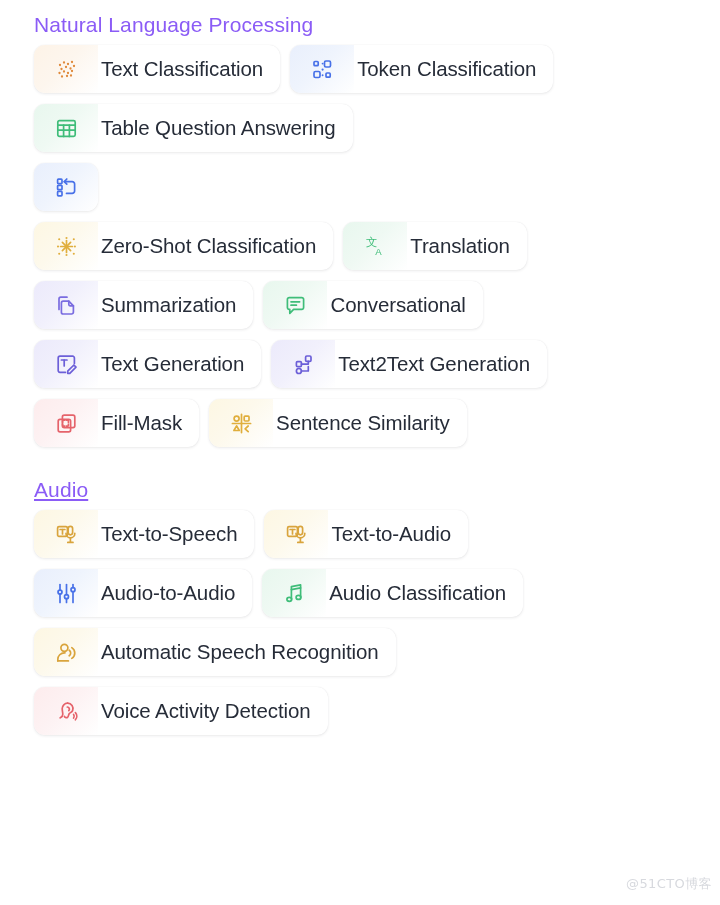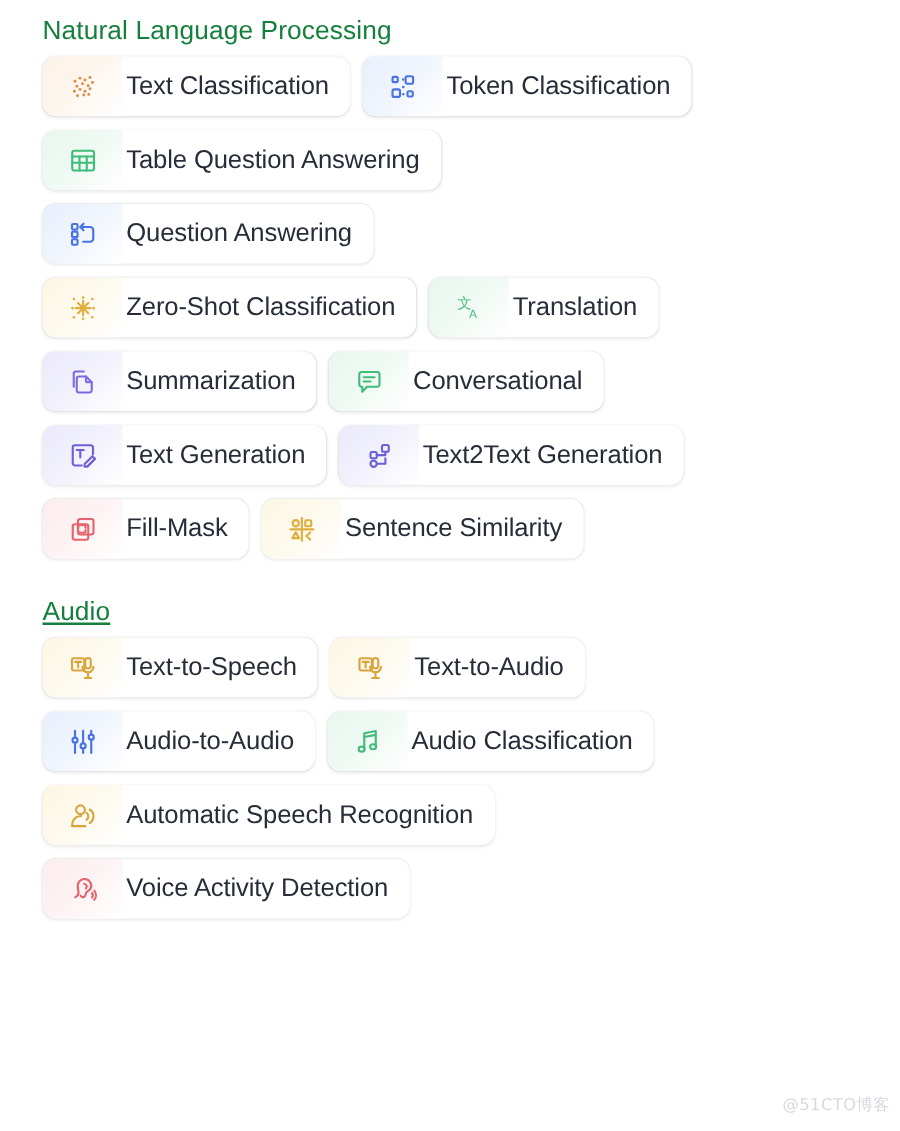--- a/index.html
+++ b/index.html
@@ -19,21 +19,21 @@
   .page {
     padding: 0 0 0 0;
     position: relative;
     width: 720px;
     height: 905px;
     box-sizing: border-box;
   }
 
   .section-title {
     font-size: 21px;
-    color: #15803d;
+    color: #8b5cf6;
     font-weight: 400;
     letter-spacing: 0.1px;
     padding-left: 34px;
   }
 
   #nlp-title { padding-top: 13px; }
   #audio-title { padding-top: 20px; text-decoration: underline; }
 
   .rows {
     padding-left: 34px;
@@ -165,21 +165,20 @@
           <div class="tag">
             <span class="tag-icon tint-blue">
               <svg viewBox="0 0 23 23">
                 <rect x="2.6" y="3.2" width="4.4" height="4.4" rx="0.8" stroke="#4871e8" fill="none" stroke-width="1.7" stroke-linecap="round" stroke-linejoin="round"></rect>
                 <rect x="2.6" y="9.3" width="4.4" height="4.4" rx="0.8" stroke="#4871e8" fill="none" stroke-width="1.7" stroke-linecap="round" stroke-linejoin="round"></rect>
                 <rect x="2.6" y="15.4" width="4.4" height="4.4" rx="0.8" stroke="#4871e8" fill="none" stroke-width="1.7" stroke-linecap="round" stroke-linejoin="round"></rect>
                 <path d="M11.8 8.2 L9.3 5.6 L11.8 3" stroke="#4871e8" fill="none" stroke-width="1.7" stroke-linecap="round" stroke-linejoin="round"></path>
                 <path d="M9.3 5.6 H17.2 a2.4 2.4 0 0 1 2.4 2.4 V15 a2.4 2.4 0 0 1 -2.4 2.4 H11.5" stroke="#4871e8" fill="none" stroke-width="1.7" stroke-linecap="round" stroke-linejoin="round"></path>
               </svg>
             </span>
-            <span class="tag-label">Question Answering</span>
           </div>
         </div>
         <div class="tag-row">
           <div class="tag">
             <span class="tag-icon tint-yellow">
               <svg viewBox="0 0 23 23">
                 <line x1="11.5" y1="5.6" x2="11.5" y2="17.4" stroke="#e0ae3c" fill="none" stroke-width="1.7" stroke-linecap="round" stroke-linejoin="round"></line>
                 <line x1="5.6" y1="11.5" x2="17.4" y2="11.5" stroke="#e0ae3c" fill="none" stroke-width="1.7" stroke-linecap="round" stroke-linejoin="round"></line>
                 <line x1="7.4" y1="7.4" x2="15.6" y2="15.6" stroke="#e0ae3c" fill="none" stroke-width="1.7" stroke-linecap="round" stroke-linejoin="round"></line>
                 <line x1="15.6" y1="7.4" x2="7.4" y2="15.6" stroke="#e0ae3c" fill="none" stroke-width="1.7" stroke-linecap="round" stroke-linejoin="round"></line>

